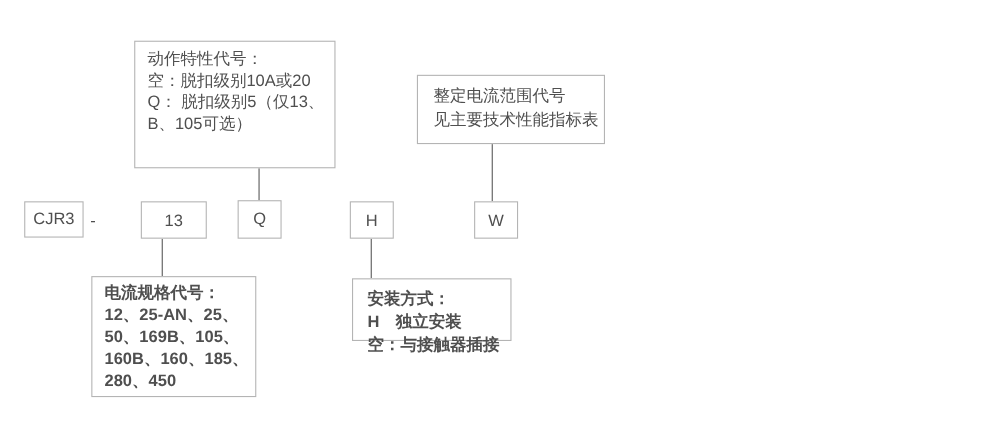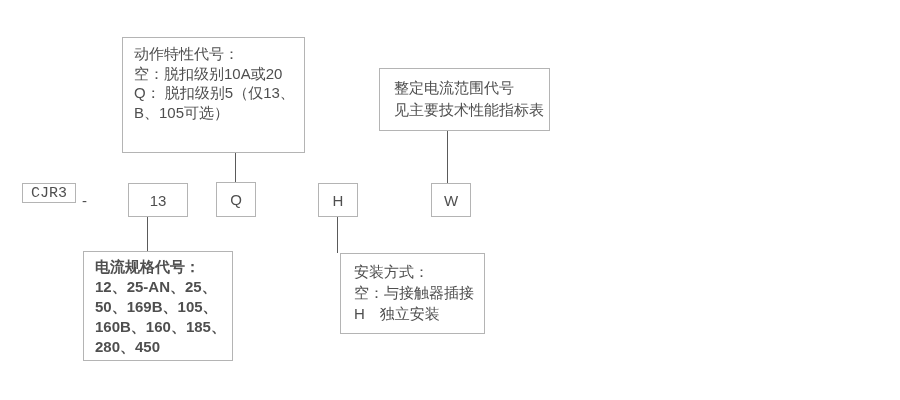--- a/index.html
+++ b/index.html
@@ -65,39 +65,39 @@
     <div>空：脱扣级别10A或20</div>
     <div>Q： 脱扣级别5（仅13、</div>
     <div>B、105可选）</div>
   </div>
 
   <div class="note" style="left:379px; top:36px; width:171px; height:63px; padding:8px 12px 0 14px; line-height:22px;margin-top:32px;">
     <div>整定电流范围代号</div>
     <div>见主要技术性能指标表</div>
   </div>
 
-  <div class="code" style="left:22px; top:183px; width:54px; height:20px;font-family:Liberation Mono, monospace;">CJR3</div>
+  <div class="code" style="left:22px; top:183px; width:54px; height:33px;">CJR3</div>
 
   <div class="dash" style="left:78px; top:183px; width:13px; height:34px;">-</div>
 
   <div class="code" style="left:128px; top:183px; width:60px; height:34px;">13</div>
 
   <div class="code" style="left:216px; top:182px; width:40px; height:35px;">Q</div>
 
   <div class="code" style="left:318px; top:183px; width:40px; height:34px;">H</div>
 
   <div class="code" style="left:431px; top:183px; width:40px; height:34px;">W</div>
 
   <div class="note" style="left:83px; top:251px; width:150px; height:110px; padding:5px 6px 0 11px; line-height:20px;font-weight:bold;">
     <div>电流规格代号：</div>
     <div>12、25-AN、25、</div>
     <div>50、169B、105、</div>
     <div>160B、160、185、</div>
     <div>280、450</div>
   </div>
 
-  <div class="note" style="left:340px; top:253px; width:145px; height:81px; padding:7px 6px 0 13px; line-height:21px;">
+  <div class="note" style="left:320px; top:253px; width:145px; height:57px; padding:7px 6px 0 13px; line-height:21px;font-weight:bold;">
     <div>安装方式：</div>
+    <div>H　独立安装</div>
     <div>空：与接触器插接</div>
-    <div>H　独立安装</div>
   </div>
 
 </div>
 
 </body></html>

